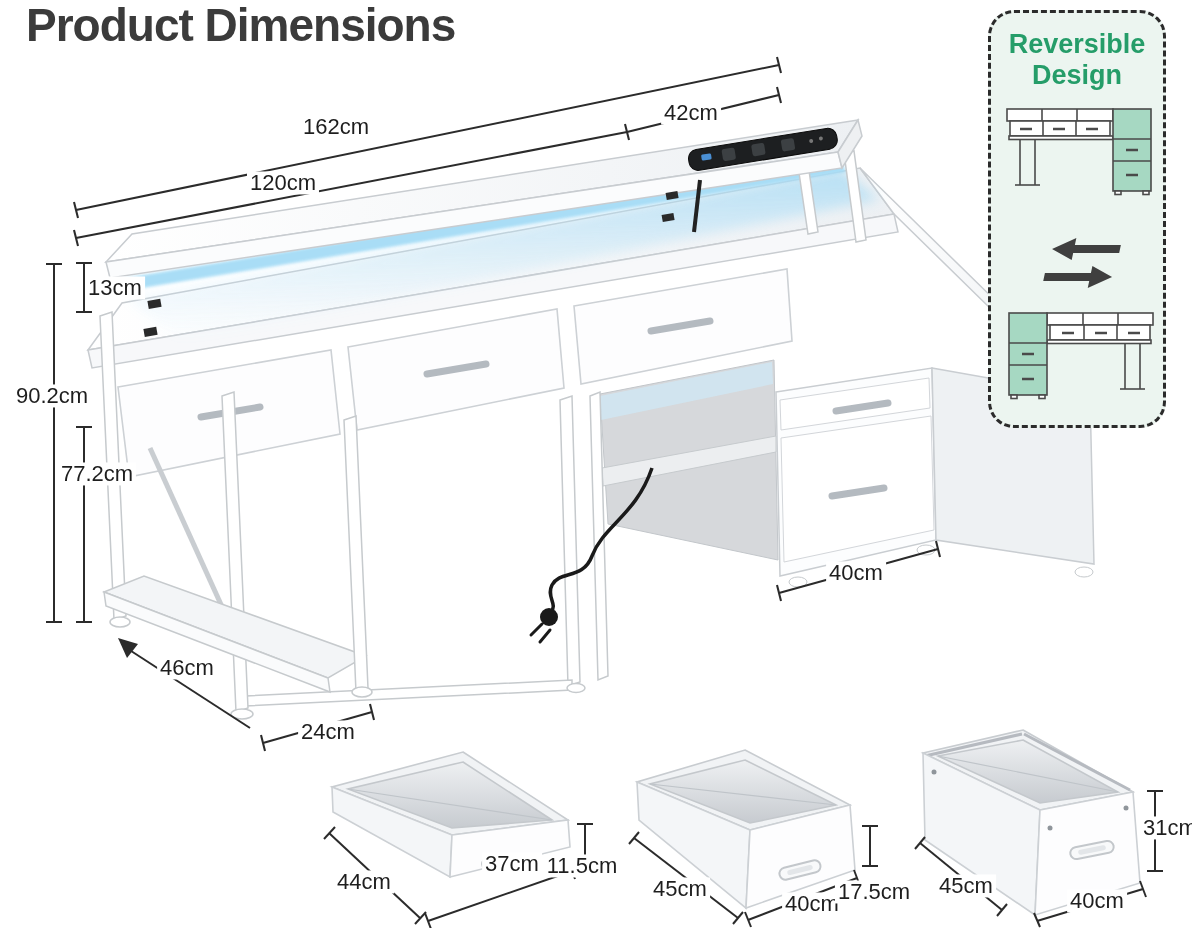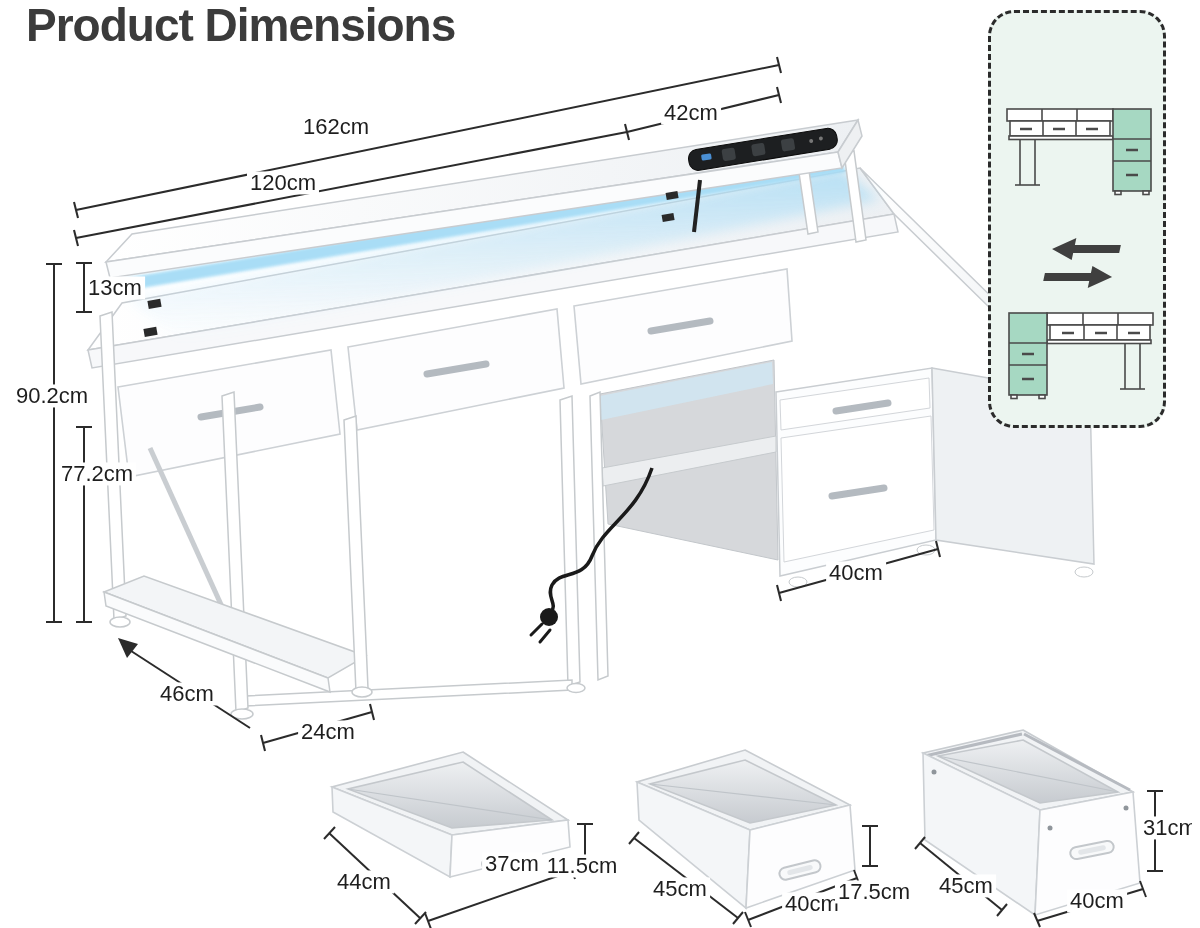--- a/index.html
+++ b/index.html
@@ -237,38 +237,40 @@
   </svg>
 
   <div class="page-title">Product Dimensions</div>
 
   <div class="dim" style="left:336px;top:127px">162cm</div>
   <div class="dim" style="left:283px;top:183px">120cm</div>
   <div class="dim" style="left:691px;top:113px">42cm</div>
   <div class="dim" style="left:115px;top:288px">13cm</div>
   <div class="dim" style="left:52px;top:396px">90.2cm</div>
   <div class="dim" style="left:97px;top:474px">77.2cm</div>
-  <div class="dim" style="left:187px;top:694px">46cm</div>
+  <div class="dim" style="left:187px;top:668px">46cm</div>
   <div class="dim" style="left:328px;top:732px">24cm</div>
   <div class="dim" style="left:856px;top:573px">40cm</div>
 
   <div class="dim" style="left:364px;top:882px">44cm</div>
   <div class="dim" style="left:512px;top:864px">37cm</div>
   <div class="dim" style="left:582px;top:866px">11.5cm</div>
 
   <div class="dim" style="left:680px;top:889px">45cm</div>
   <div class="dim" style="left:812px;top:904px">40cm</div>
   <div class="dim" style="left:874px;top:892px">17.5cm</div>
 
   <div class="dim" style="left:966px;top:886px">45cm</div>
   <div class="dim" style="left:1097px;top:901px">40cm</div>
   <div class="dim" style="left:1170px;top:828px">31cm</div>
 
   <div class="panel">
     <div class="panel-title">
+      <span style="display:block">Reversible</span>
+      <span style="display:block">Design</span>
     </div>
 
     <svg class="panel-icon icon1" viewBox="0 0 150 96">
       <g stroke="#4a4a4a" stroke-width="1.6" fill="#ffffff">
         <rect x="2" y="4" width="106" height="12"></rect>
         <line x1="37" y1="4" x2="37" y2="16"></line>
           <line x1="72" y1="4" x2="72" y2="16"></line>
         <rect x="5" y="16" width="100" height="15"></rect>
         <line x1="38" y1="16" x2="38" y2="31"></line>
           <line x1="71" y1="16" x2="71" y2="31"></line>

